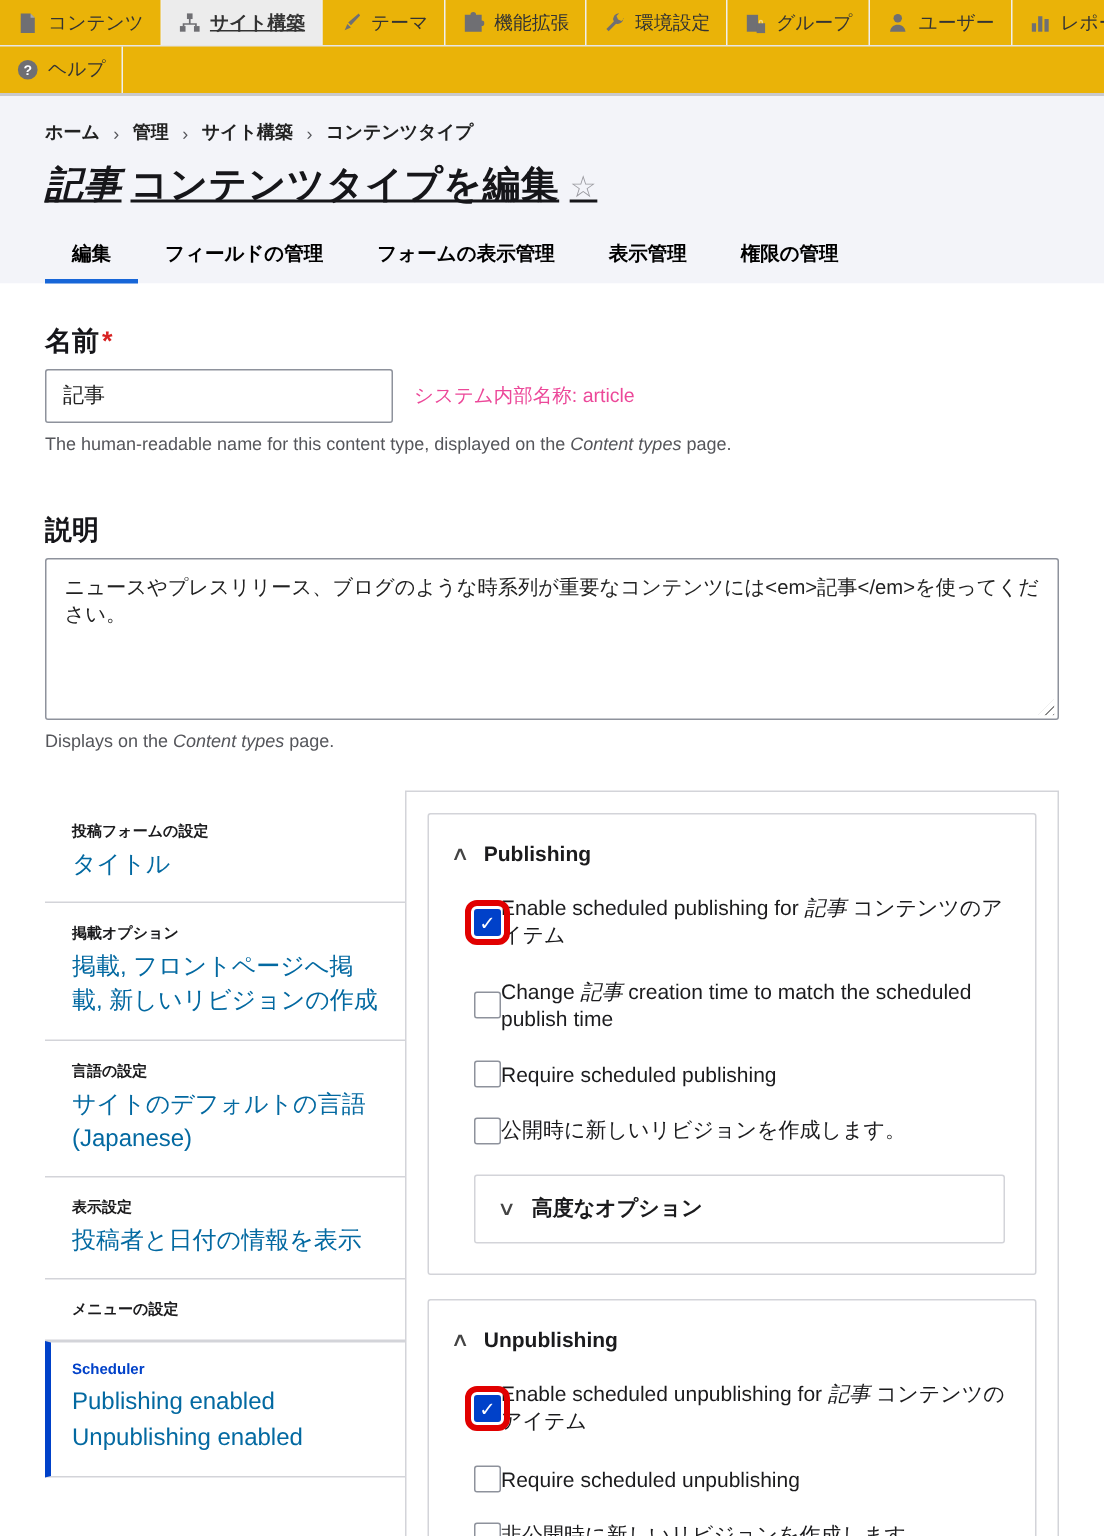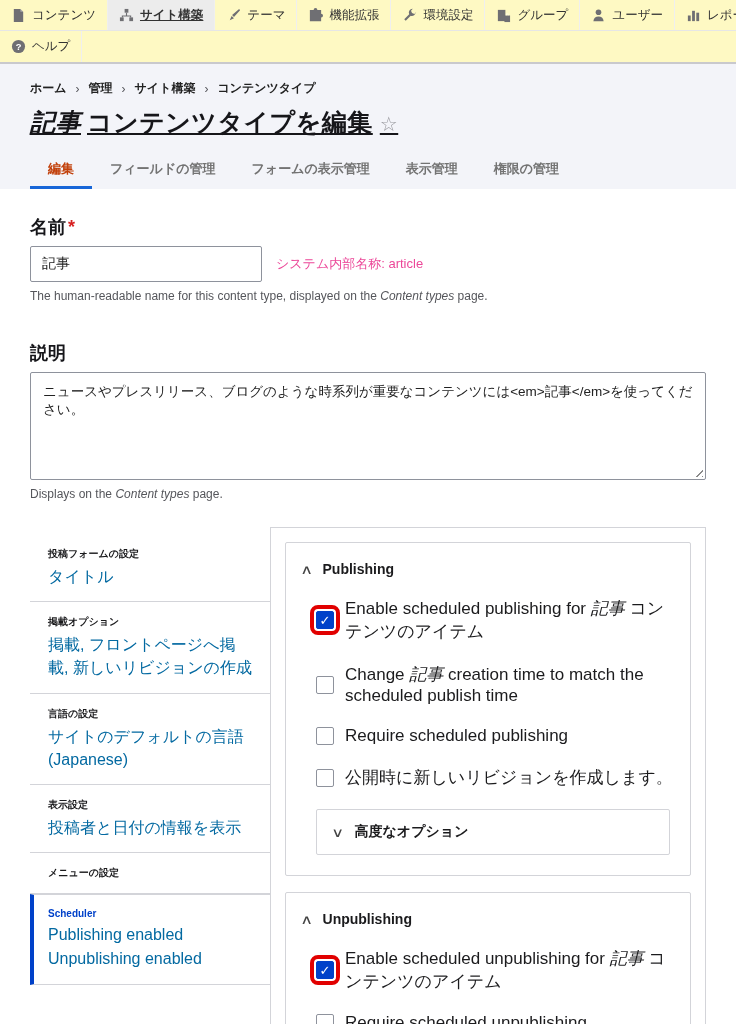--- a/index.html
+++ b/index.html
@@ -1,40 +1,40 @@
 <!DOCTYPE html>
 <html><head>
 <meta charset="utf-8">
 <style>
   * { margin:0; padding:0; box-sizing:border-box; }
   html,body { width:736px; height:1024px; background:#fff; overflow:hidden;
     font-family:"Liberation Sans","DejaVu Sans",sans-serif; color:#1b1b1d; }
 
   
-  .toolbar { background:#fef9c3; border-bottom:2px solid #c9c9cd; }
+  .toolbar { background:#eab308; border-bottom:2px solid #c9c9cd; }
   .tb-row { display:flex; align-items:stretch; height:31px; }
   .tb-row1 { border-bottom:1px solid #e6e6e6; }
   .tb-item { display:flex; align-items:center; gap:6px; padding:0 11px;
     font-size:12.5px; color:#333; border-right:1px solid #efefef; cursor:pointer; white-space:nowrap; }
   .tb-item.active { background:#ececec; }
   .tb-item.active .tb-label { text-decoration:underline; font-weight:700; }
   .tb-icon { width:15px; height:15px; display:inline-flex; }
   .tb-icon svg { width:15px; height:15px; fill:#6f6f73; }
 
   
   .header { background:#f3f4f9; padding:16px 30px 0 30px; }
   .breadcrumb { display:flex; align-items:center; gap:9px; font-size:12px; font-weight:700; color:#222; }
   .breadcrumb .sep { color:#55565b; font-weight:400; }
   .breadcrumb a { cursor:pointer; }
   .page-title { margin-top:9px; font-size:25px; font-weight:700; color:#16161a; letter-spacing:.5px;text-decoration:underline; }
   .page-title em { font-style:italic; margin-right:6px; }
   .star { color:#9a9aa0; font-size:20px; font-weight:400; margin-left:7px; }
   .tabs { display:flex; margin-top:12px; }
-  .tab { padding:9px 18px 11px; font-size:13px; font-weight:600; color:#737373; cursor:pointer; }
-  .tab.active { color:#c2410c; border-bottom:3px solid #1766d8; padding-bottom:8px; }
+  .tab { padding:9px 18px 11px; font-size:13px; font-weight:600; color:#000000; cursor:pointer; }
+  .tab.active { color:#000000; border-bottom:3px solid #1766d8; padding-bottom:8px; }
 
   
   .main { padding:26px 30px 0 30px; background:#fff; }
   .form-label { font-size:18px; font-weight:700; color:#16161a; margin-bottom:7px; }
   .req { color:#d72222; margin-left:2px; }
   .name-row { display:flex; align-items:center; gap:14px; }
   .text-input { width:232px; height:36px; border:1px solid #8e929c; border-radius:2px;
     padding:0 11px; font-size:14px; color:#222; font-family:inherit; background:#fff; }
   .machine-name { font-size:13px; color:#ec4899; }
   .field-desc { margin-top:7px; font-size:12px; color:#55565b; }
@@ -54,22 +54,22 @@
   .vt-item:first-child { padding-top:10px; }
   .vt-title { font-size:10px; font-weight:700; color:#1b1b1d; }
   .vt-summary { margin-top:4px; font-size:16px; color:#0369a1; line-height:1.45; }
   .vt-item.active { border-left:4px solid #0041c9; padding-left:14px; border-top:1px solid #d3d4d9; }
   .vt-item.active .vt-title { color:#0041c9; }
   .vt-pane { flex:1; border:1px solid #d3d4d9; background:#fff; padding:14px; }
 
   fieldset.sched { border:1px solid #d3d4d9; border-radius:2px; padding:18px 16px 16px; }
   .legend-row { display:flex; align-items:center; gap:11px; font-size:14px; font-weight:700; color:#1b1b1d; cursor:pointer; }
   .chev { color:#444; font-size:13px; font-weight:400; transform:scaleX(1.35); display:inline-block; }
-  .cb-row { display:flex; align-items:center; gap:11px; margin-top:20px; padding-left:14px;
-    font-size:17px; color:#1b1b1d; }
+  .cb-row { display:flex; align-items:center; gap:0; margin-top:20px; padding-left:14px;
+    font-size:14px; color:#1b1b1d; }
   .cb { width:18px; height:18px; border:1px solid #8e929c; border-radius:2px; background:#fff;
     flex:none; position:relative; cursor:pointer; }
   .cb.checked { background:#0041c9; border-color:#0041c9; }
   .cb.checked::after { content:"✓"; position:absolute; left:2.5px; top:.5px; color:#fff; font-size:13px; font-weight:700; }
   .annot { outline:4px solid #e10000; outline-offset:2px; }
   .details-box { margin:20px 4px 4px 14px; border:1px solid #d3d4d9; border-radius:2px;
     padding:13px 16px; display:flex; align-items:center; gap:12px;
     font-size:14px; font-weight:700; color:#1b1b1d; cursor:pointer; }
   .fieldset-gap { margin-top:16px; }
 </style>

